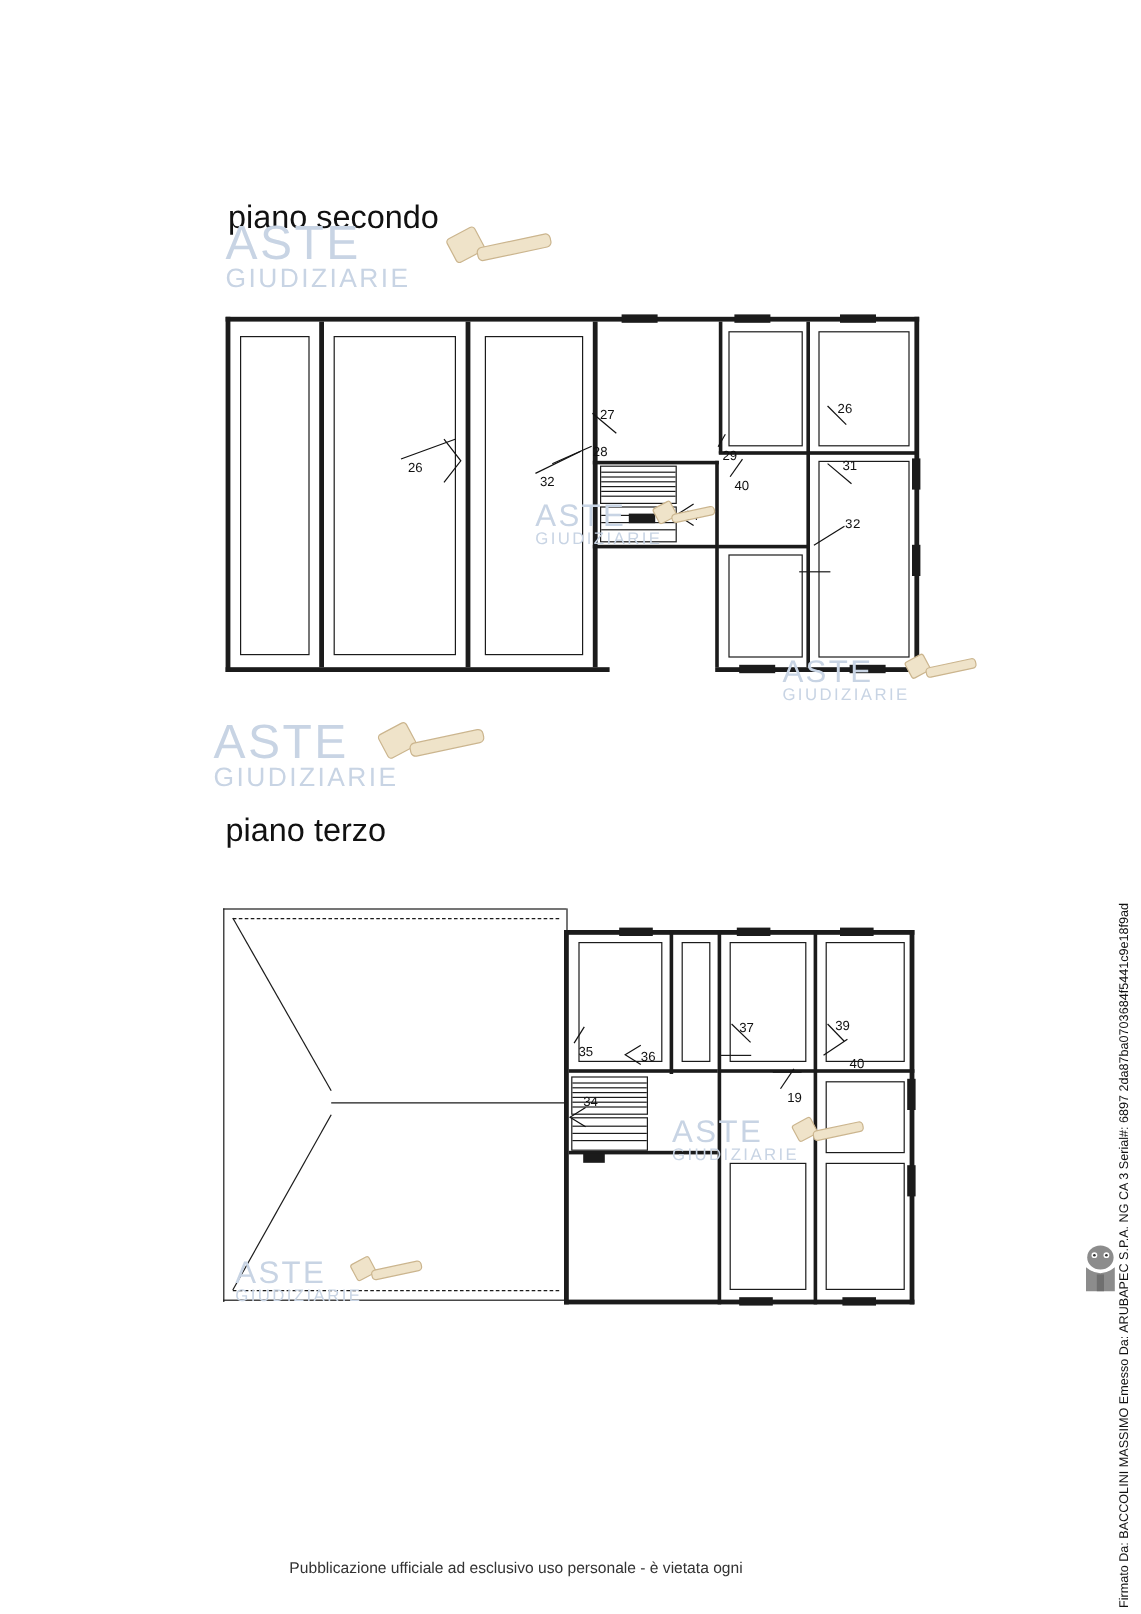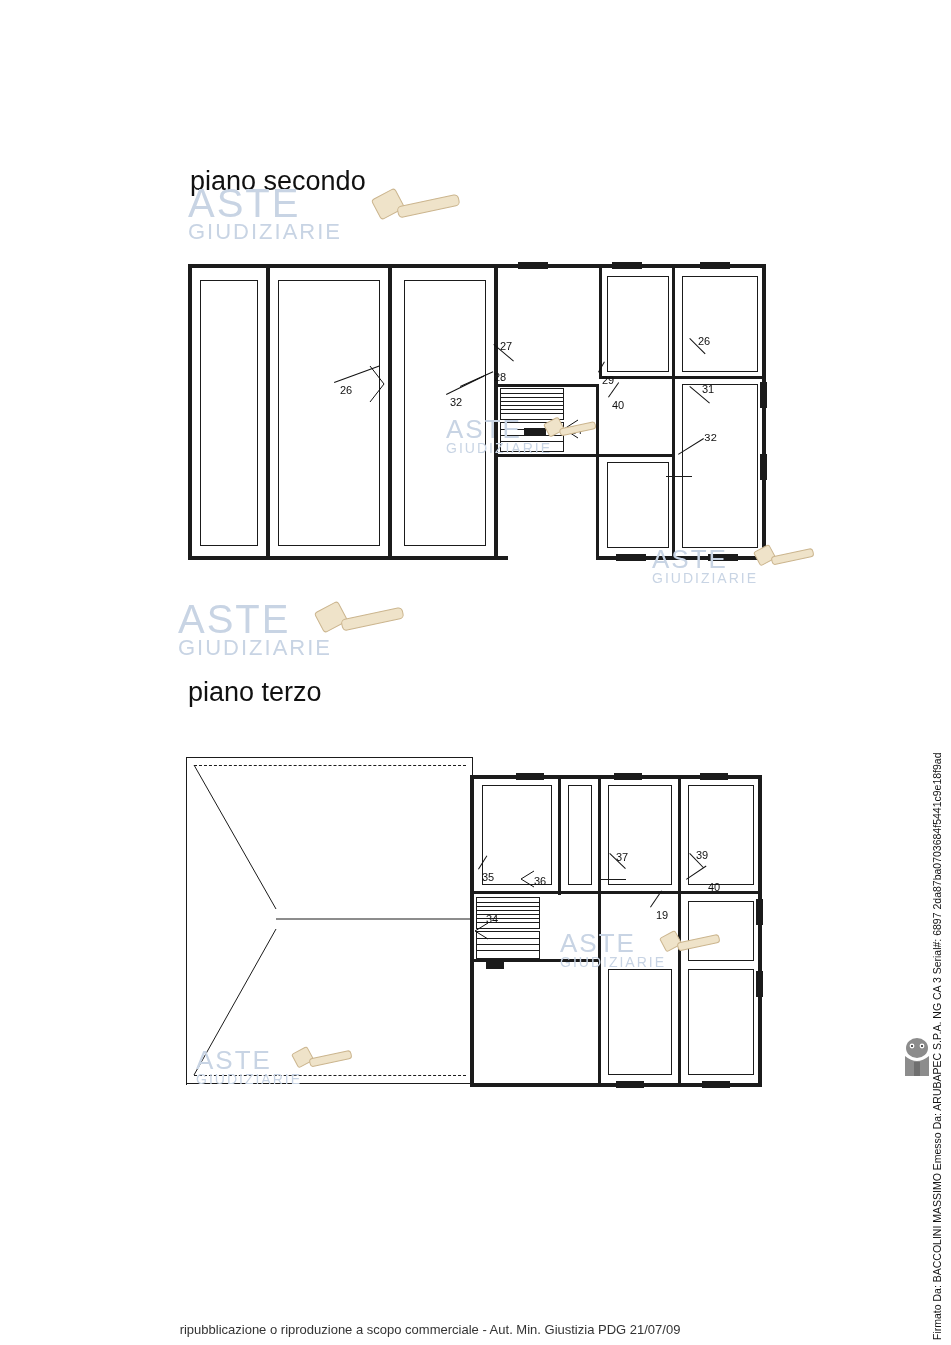--- a/index.html
+++ b/index.html
@@ -300,21 +300,21 @@
     <div class="giud">GIUDIZIARIE</div>
   </div>
   <svg class="gavel" style="left:278px;top:1046px;" width="80" height="36" viewBox="0 0 80 36">
     <g stroke="#cbb58e" stroke-width="1" fill="#efe3c9">
       <rect x="16" y="4" width="17" height="15" rx="2" transform="rotate(-28 24 11)"></rect>
       <rect x="32" y="13" width="42" height="8" rx="3" transform="rotate(-12 32 17)"></rect>
     </g>
   </svg>
 
 
-  <div class="footer" id="foot2">ripubblicazione o riproduzione a scopo commerciale - Aut. Min. Giustizia PDG 21/07/09</div>
+  <div class="footer" id="foot1">Pubblicazione ufficiale ad esclusivo uso personale - è vietata ogni</div>
   <div class="footer" id="foot3">-</div>
 
   <div id="sign-wrap">
     <div id="sign">Firmato Da: BACCOLINI MASSIMO Emesso Da: ARUBAPEC S.P.A. NG CA 3 Serial#: 6897 2da87ba0703684f5441c9e18f9ad</div>
   </div>
 
   <svg id="emblem" viewBox="0 0 40 48">
     <ellipse cx="20" cy="16" rx="11" ry="10" fill="#8c8c8c"></ellipse>
     <circle cx="15" cy="14" r="2.4" fill="#fff"></circle>
     <circle cx="25" cy="14" r="2.4" fill="#fff"></circle>

